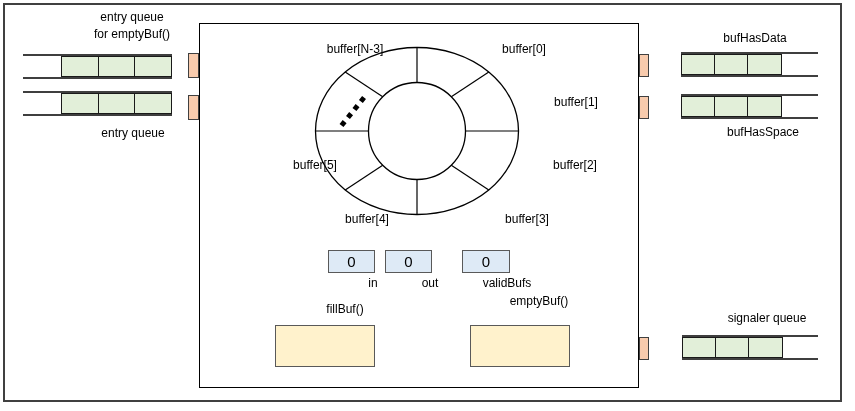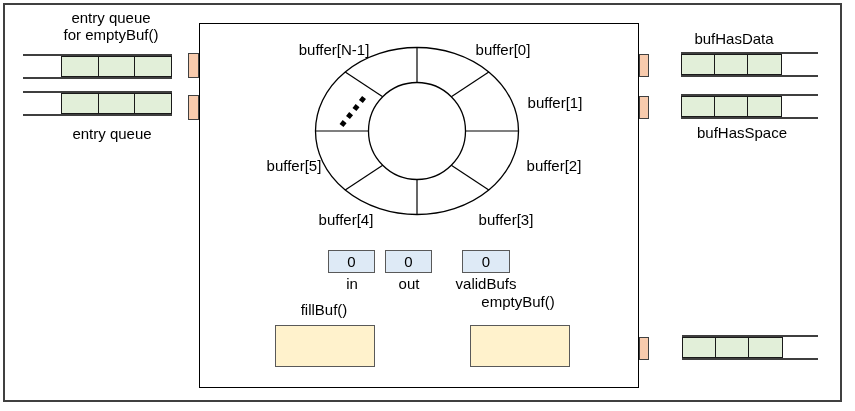--- a/index.html
+++ b/index.html
@@ -5,22 +5,22 @@
   html,body{margin:0;padding:0;background:#fff;}
   .canvas{
     position:relative;width:855px;height:411px;background:#ffffff;
     font-family:"Liberation Sans",sans-serif;color:#000;overflow:hidden;
   }
   .frame{position:absolute;left:3px;top:3px;width:839px;height:399px;
     border:2px solid #404040;box-sizing:border-box;}
   .monitor-box{position:absolute;left:199px;top:23px;width:440px;height:365px;
     border:1.5px solid #000;box-sizing:border-box;background:#fff;}
   .ring-svg{position:absolute;left:0;top:0;pointer-events:none;}
-  .lbl{position:absolute;font-size:15px;line-height:17px;white-space:nowrap;
-    transform:translateX(-50%);}
+  .lbl{position:absolute;font-size:12px;line-height:17px;white-space:nowrap;
+    transform:translateX(-50%);margin-left:21px;}
   .lbl2{text-align:center;}
   .queue{position:absolute;border-top:2px solid #3f3f3f;border-bottom:2px solid #3f3f3f;
     box-sizing:border-box;height:25px;}
   .cells{position:absolute;top:0;bottom:0;display:flex;}
   .cells-right{right:0;}
   .cells-left{left:0;}
   .cell{height:100%;background:#e2efd9;border:1.5px solid #1a1a1a;box-sizing:border-box;}
   .cell + .cell{margin-left:-1.5px;}
   .q-left .cell{width:38px;}
   .q-right .cell{width:34.5px;}
@@ -78,20 +78,21 @@
   </div>
   <div class="queue q-right" style="left:681px;top:94px;width:137px;">
     <div class="cells cells-left">
         <div class="cell"></div>
         <div class="cell"></div>
         <div class="cell"></div>
       </div>
   </div>
   <div class="lbl" style="left:742px;top:124px;">bufHasSpace</div>
 
+  <div class="lbl" style="left:746px;top:310px;">signaler queue</div>
   <div class="queue q-right" style="left:682px;top:335px;width:136px;">
     <div class="cells cells-left">
         <div class="cell"></div>
         <div class="cell"></div>
         <div class="cell"></div>
       </div>
   </div>
 
   <svg class="ring-svg" width="855" height="411" viewBox="0 0 855 411">
     <ellipse cx="417" cy="131" rx="101.5" ry="83.5" fill="#ffffff" stroke="#000000" stroke-width="1.3"></ellipse>
@@ -102,21 +103,21 @@
       <line x1="417" y1="82.5" x2="417" y2="47.5"></line>
       <line x1="382.7" y1="96.7" x2="345.2" y2="72"></line>
       <line x1="368.5" y1="131" x2="315.5" y2="131"></line>
       <line x1="382.7" y1="165.3" x2="345.2" y2="190"></line>
       <line x1="417" y1="179.5" x2="417" y2="214.5"></line>
       <line x1="451.3" y1="165.3" x2="488.8" y2="190"></line>
     </g>
     <line x1="341.5" y1="125.5" x2="366.5" y2="94.5" stroke="#000000" stroke-width="5" stroke-dasharray="5 5.3"></line>
   </svg>
 
-  <div class="lbl" style="left:334px;top:41px;">buffer[N-1]</div>
+  <div class="lbl" style="left:334px;top:41px;">buffer[N-3]</div>
   <div class="lbl" style="left:503px;top:41px;">buffer[0]</div>
   <div class="lbl" style="left:555px;top:94px;">buffer[1]</div>
   <div class="lbl" style="left:554px;top:157px;">buffer[2]</div>
   <div class="lbl" style="left:506px;top:211px;text-align:center;">buffer[3]</div>
   <div class="lbl" style="left:346px;top:211px;">buffer[4]</div>
   <div class="lbl" style="left:294px;top:157px;">buffer[5]</div>
 
   <div class="counter" style="left:328px;top:250px;">
     <span>0</span>
   </div>

